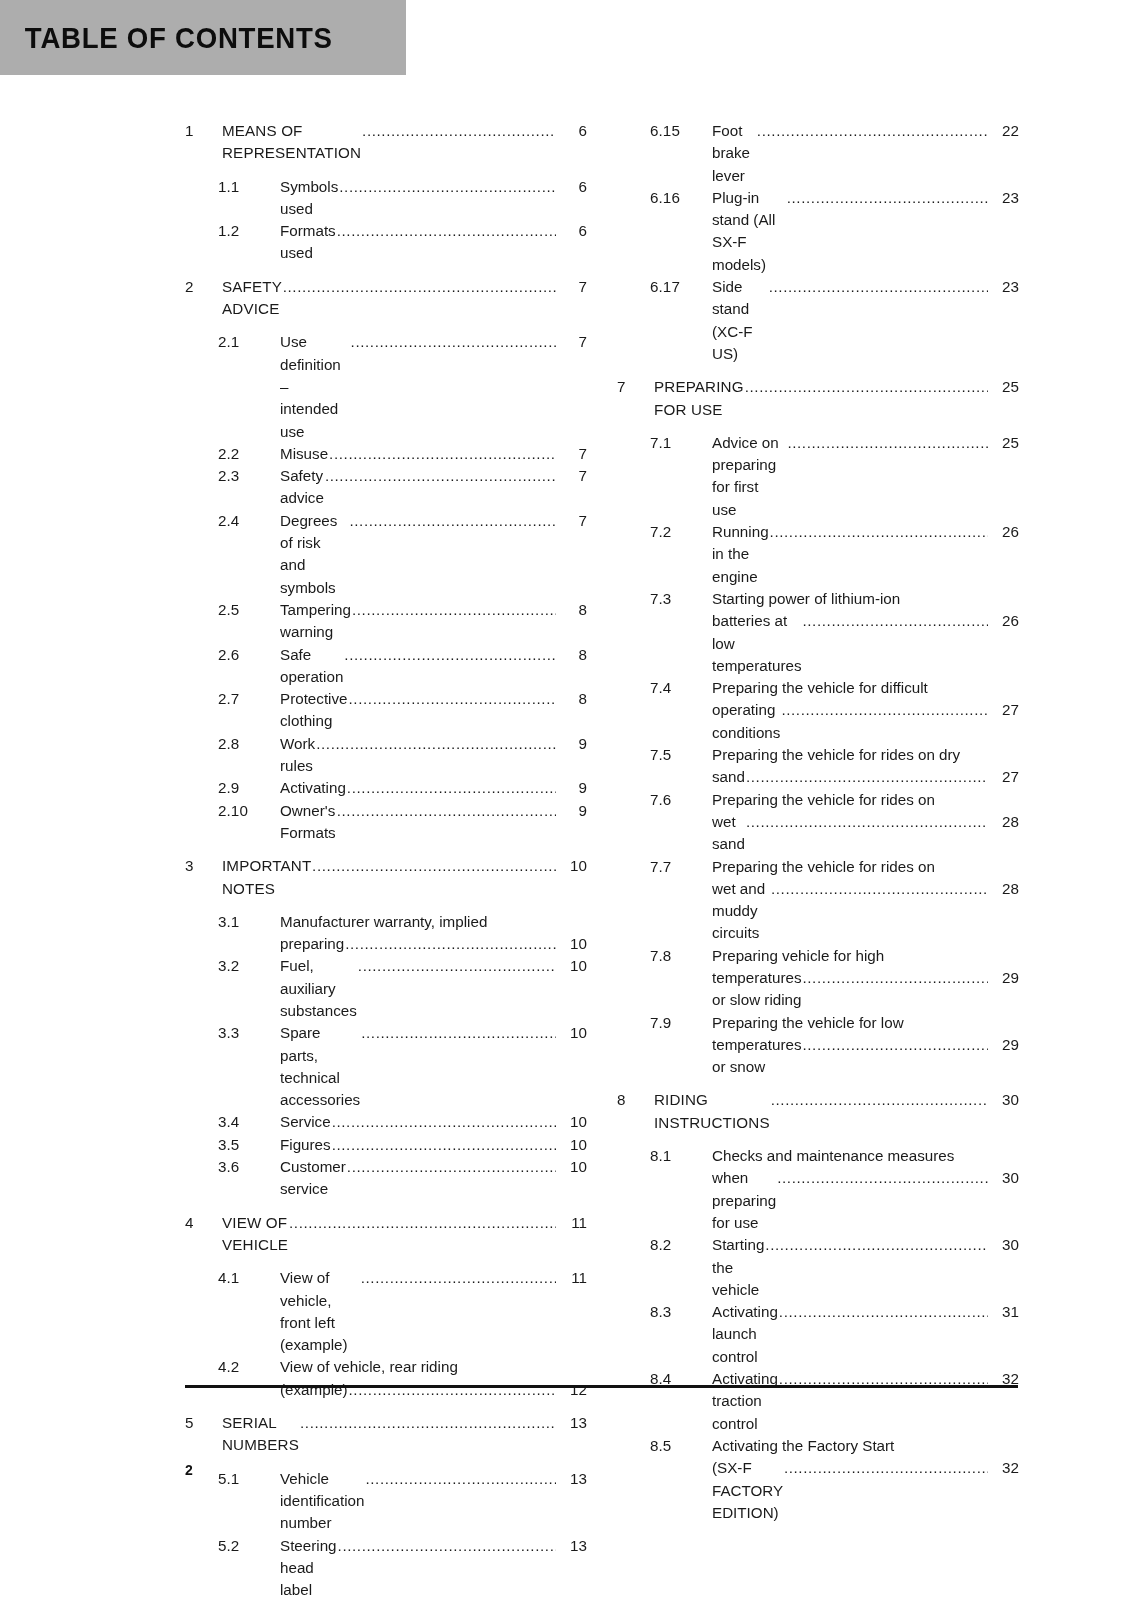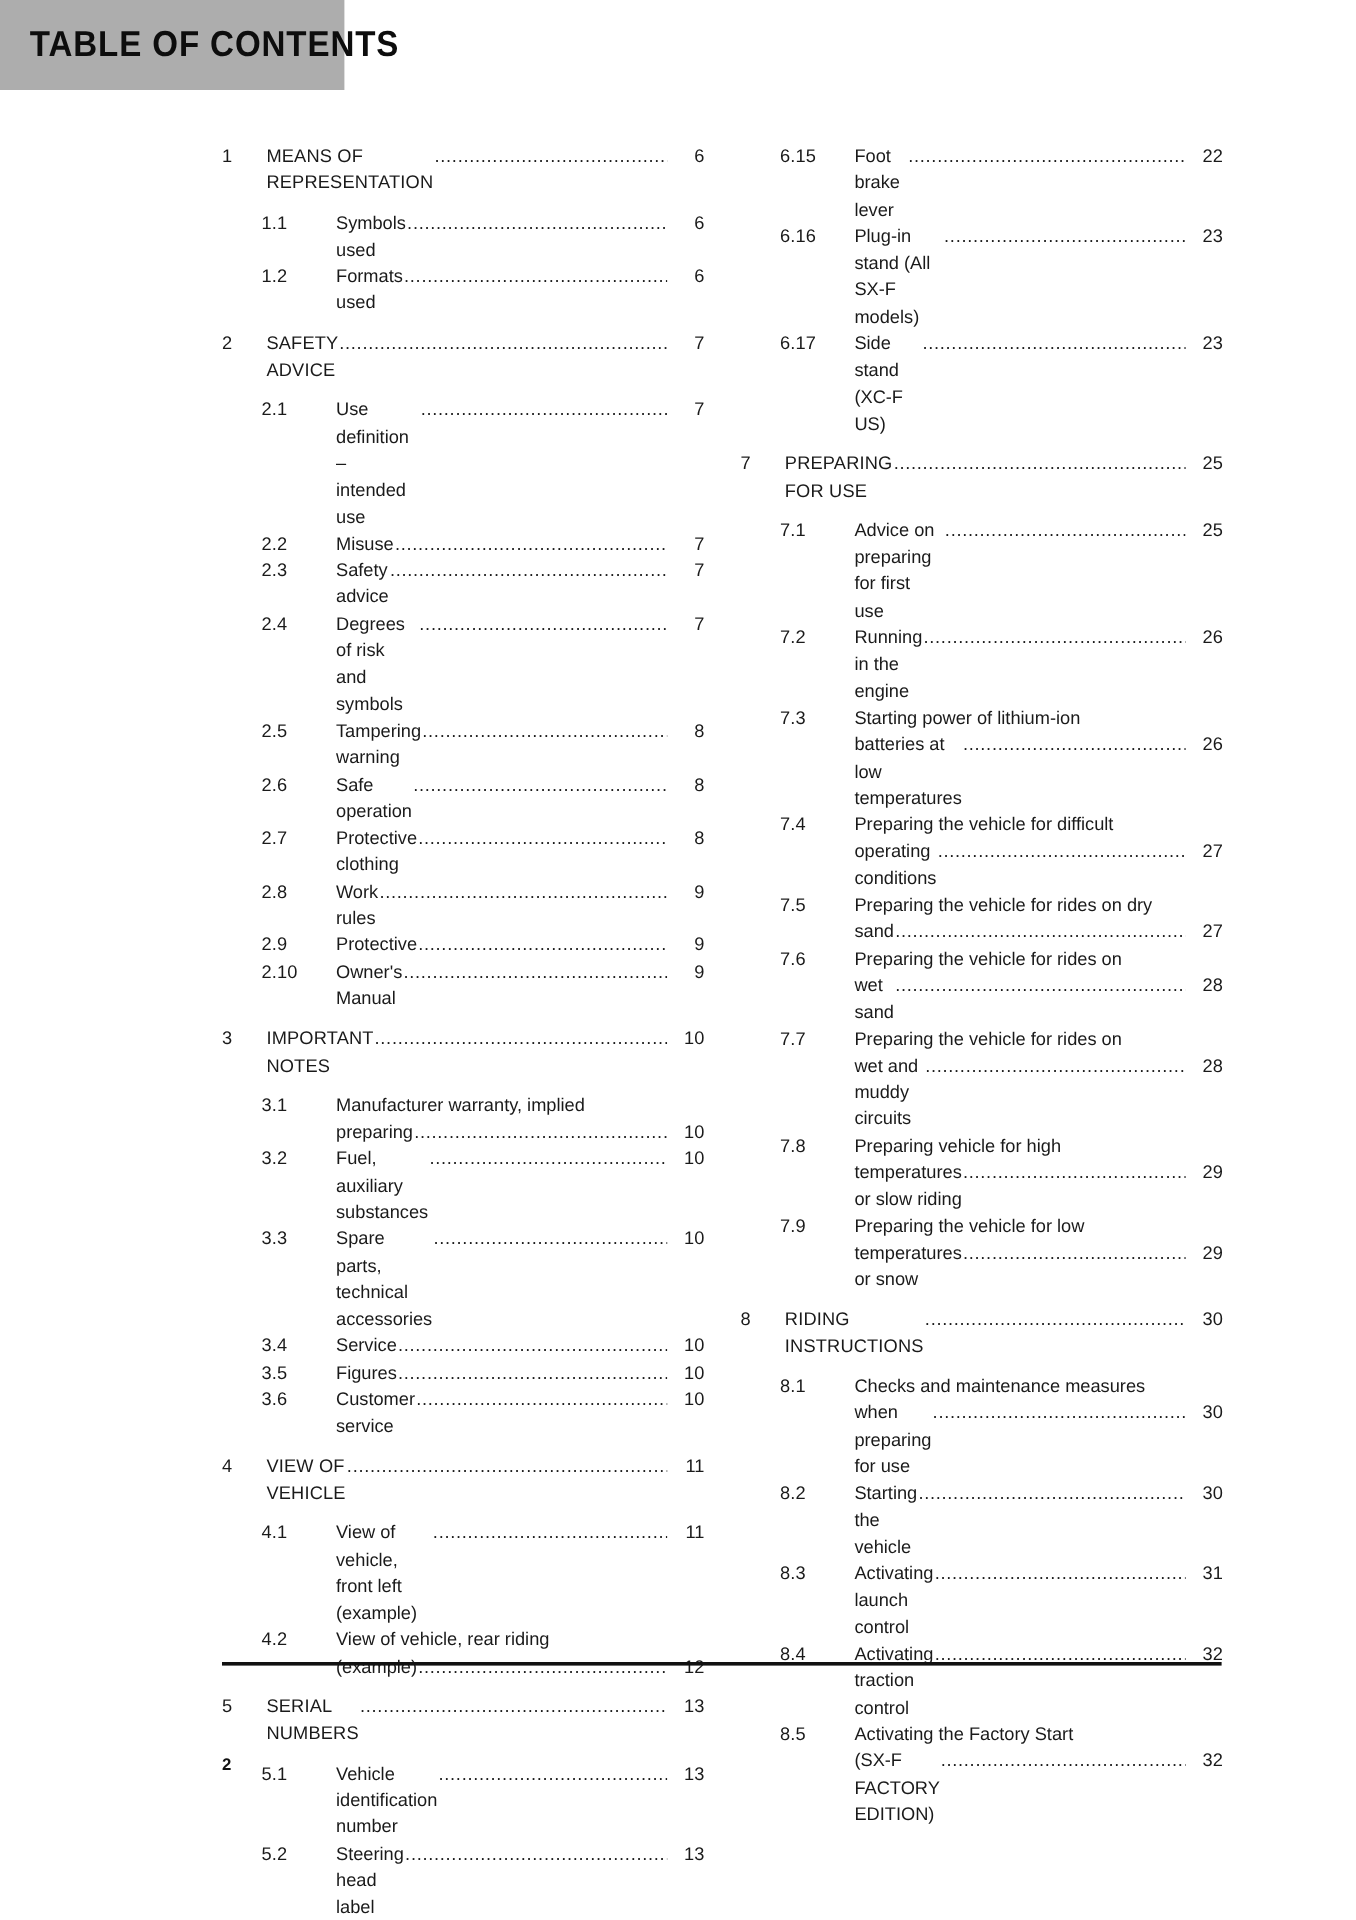--- a/index.html
+++ b/index.html
@@ -14,21 +14,21 @@
     font-family: "Liberation Sans", sans-serif;
     color: #1a1a1a;
     overflow: hidden;
   }
 
   
   .header-banner {
     position: absolute;
     left: 0;
     top: 0;
-    width: 287px;
+    width: 406px;
     height: 75px;
     background: #adadad;
     display: flex;
     align-items: center;
   }
   .header-title {
     font-family: "Liberation Sans Narrow", "Liberation Sans", sans-serif;
     font-weight: bold;
     font-size: 30px;
     letter-spacing: 0.8px;
@@ -255,31 +255,31 @@
             <span class="label">Work rules</span>
             <span class="leader"></span>
             <span class="page">9</span>
           </div>
         </div>
       </div>
       <div class="entry section">
         <div class="num">2.9</div>
         <div class="title-wrap">
           <div class="line">
-            <span class="label">Protective</span>
+            <span class="label">Activating</span>
             <span class="leader"></span>
             <span class="page">9</span>
           </div>
         </div>
       </div>
       <div class="entry section">
         <div class="num">2.10</div>
         <div class="title-wrap">
           <div class="line">
-            <span class="label">Owner's Manual</span>
+            <span class="label">Owner's Formats</span>
             <span class="leader"></span>
             <span class="page">9</span>
           </div>
         </div>
       </div>
       <div class="entry chapter">
         <div class="num">3</div>
         <div class="title-wrap">
           <div class="line">
             <span class="label">IMPORTANT NOTES</span>

